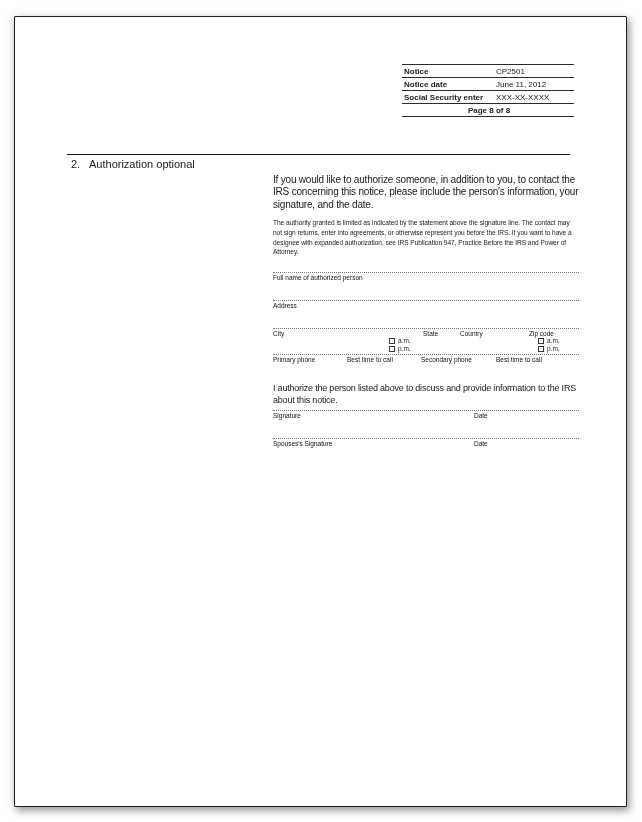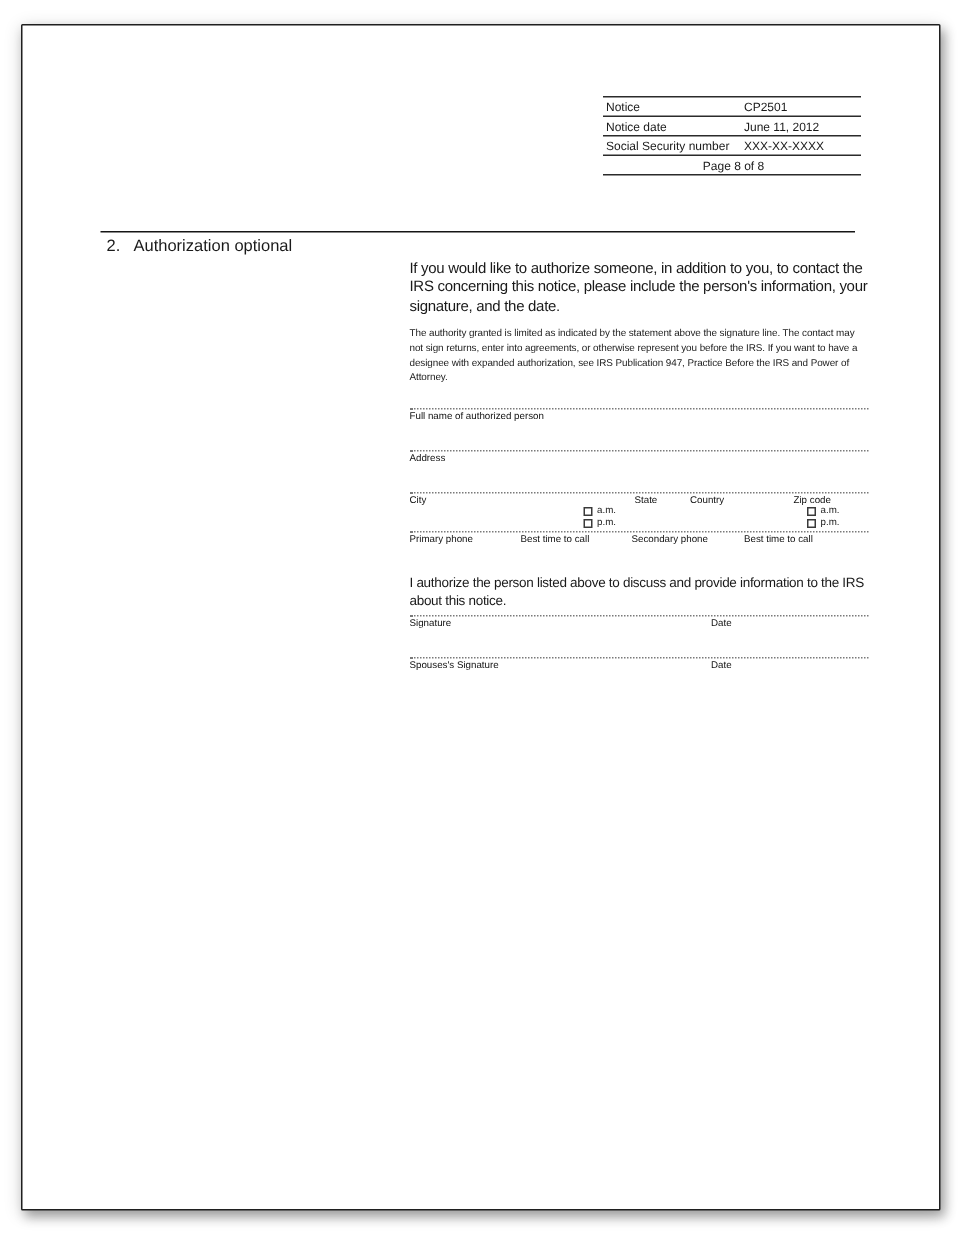--- a/index.html
+++ b/index.html
@@ -21,21 +21,21 @@
 
   
   .notice-table {
     position:absolute; left:387px; top:47px; width:172px;
     border-collapse:collapse; table-layout:fixed;
     font-size:8px; line-height:9px;
   }
   .notice-table tr { border-top:1px solid #2b2b2b; }
   .notice-table tr:last-child { border-bottom:1px solid #2b2b2b;text-align:center; }
   .notice-table td { padding:1.5px 0 1.5px 2px; vertical-align:middle; }
-  .notice-table td.lbl { font-weight:normal; width:90px; white-space:nowrap;margin-top:35px; }
+  .notice-table td.lbl { font-weight:bold; width:90px; white-space:nowrap;margin-top:35px; }
   .notice-table td.val { white-space:nowrap; }
 
   
   .divider {
     position:absolute; left:52px; top:137px; width:503px; height:0;
     border-top:1.5px solid #151515;
   }
   .heading {
     position:absolute; left:56px; top:141px;
     font-size:11px; display:flex;
@@ -85,21 +85,21 @@
     <tbody>
         <tr>
       <td class="lbl">Notice</td>
       <td class="val">CP2501</td>
     </tr>
     <tr>
       <td class="lbl">Notice date</td>
       <td class="val">June 11, 2012</td>
     </tr>
     <tr>
-      <td class="lbl">Social Security number</td>
+      <td class="lbl">Social Security enter</td>
       <td class="val">XXX-XX-XXXX</td>
     </tr>
     <tr>
       <td class="lbl" colspan="2">Page 8 of 8</td>
     </tr>
   </tbody>
     </table>
 
   <div class="divider"></div>
 

